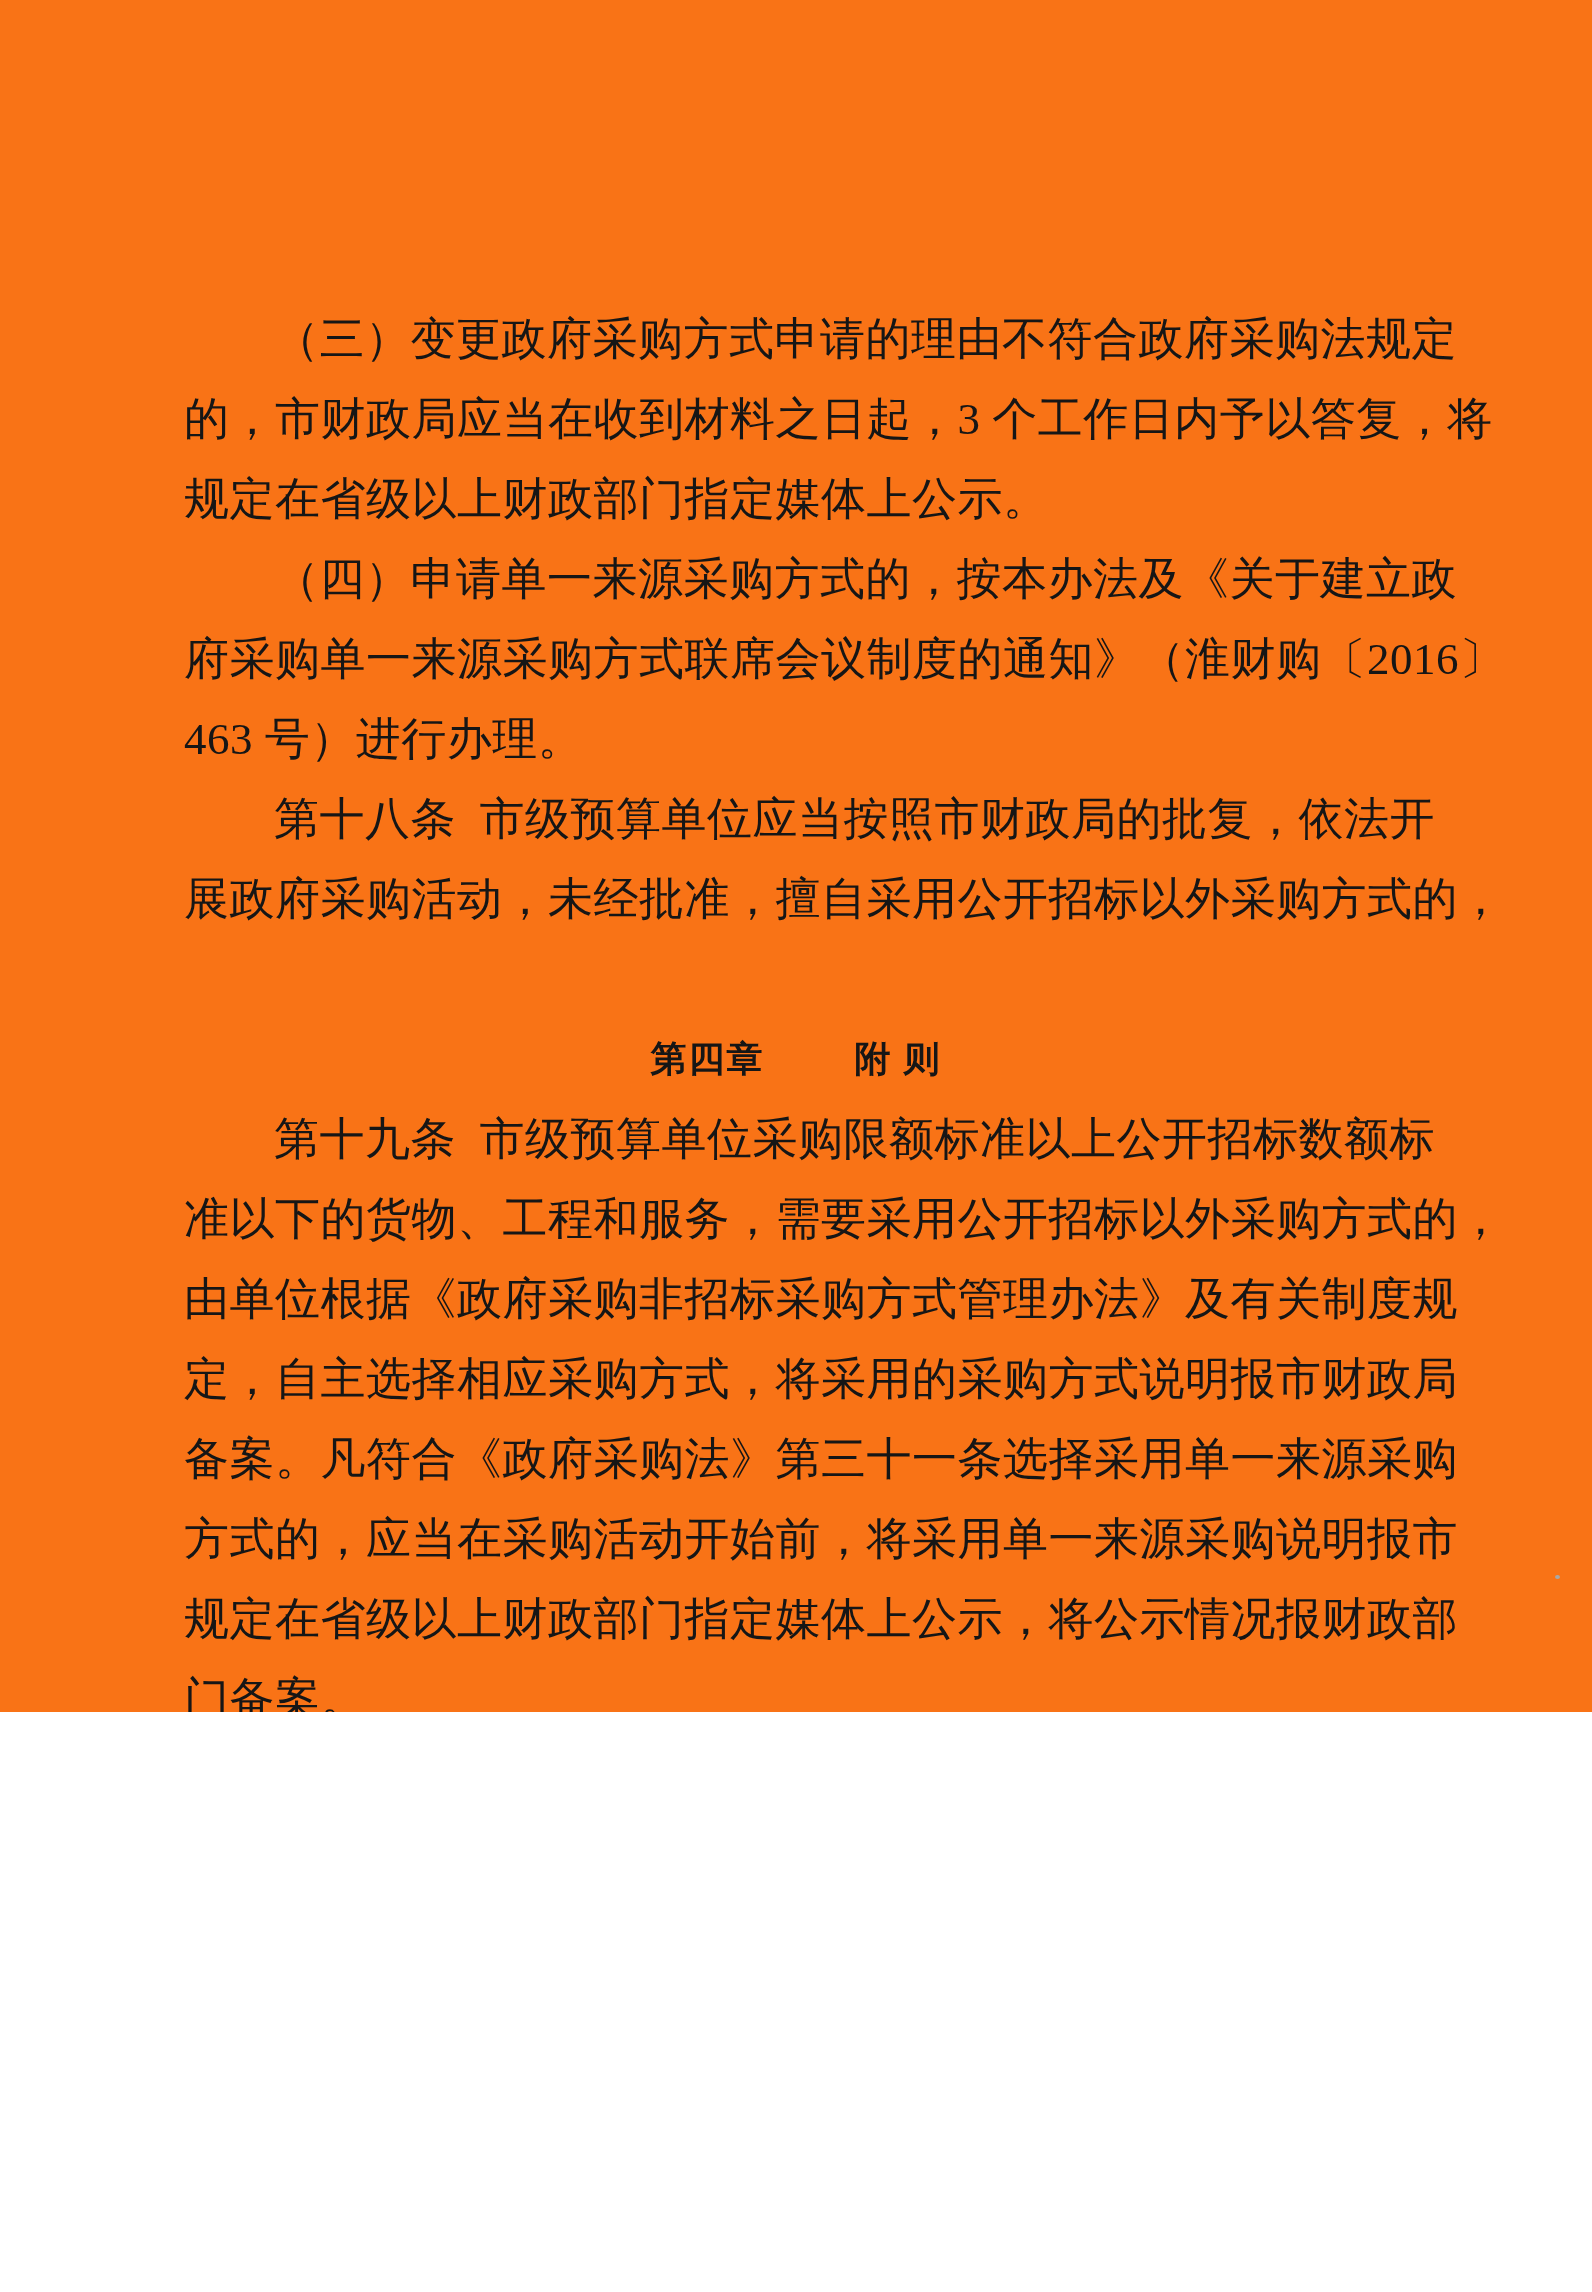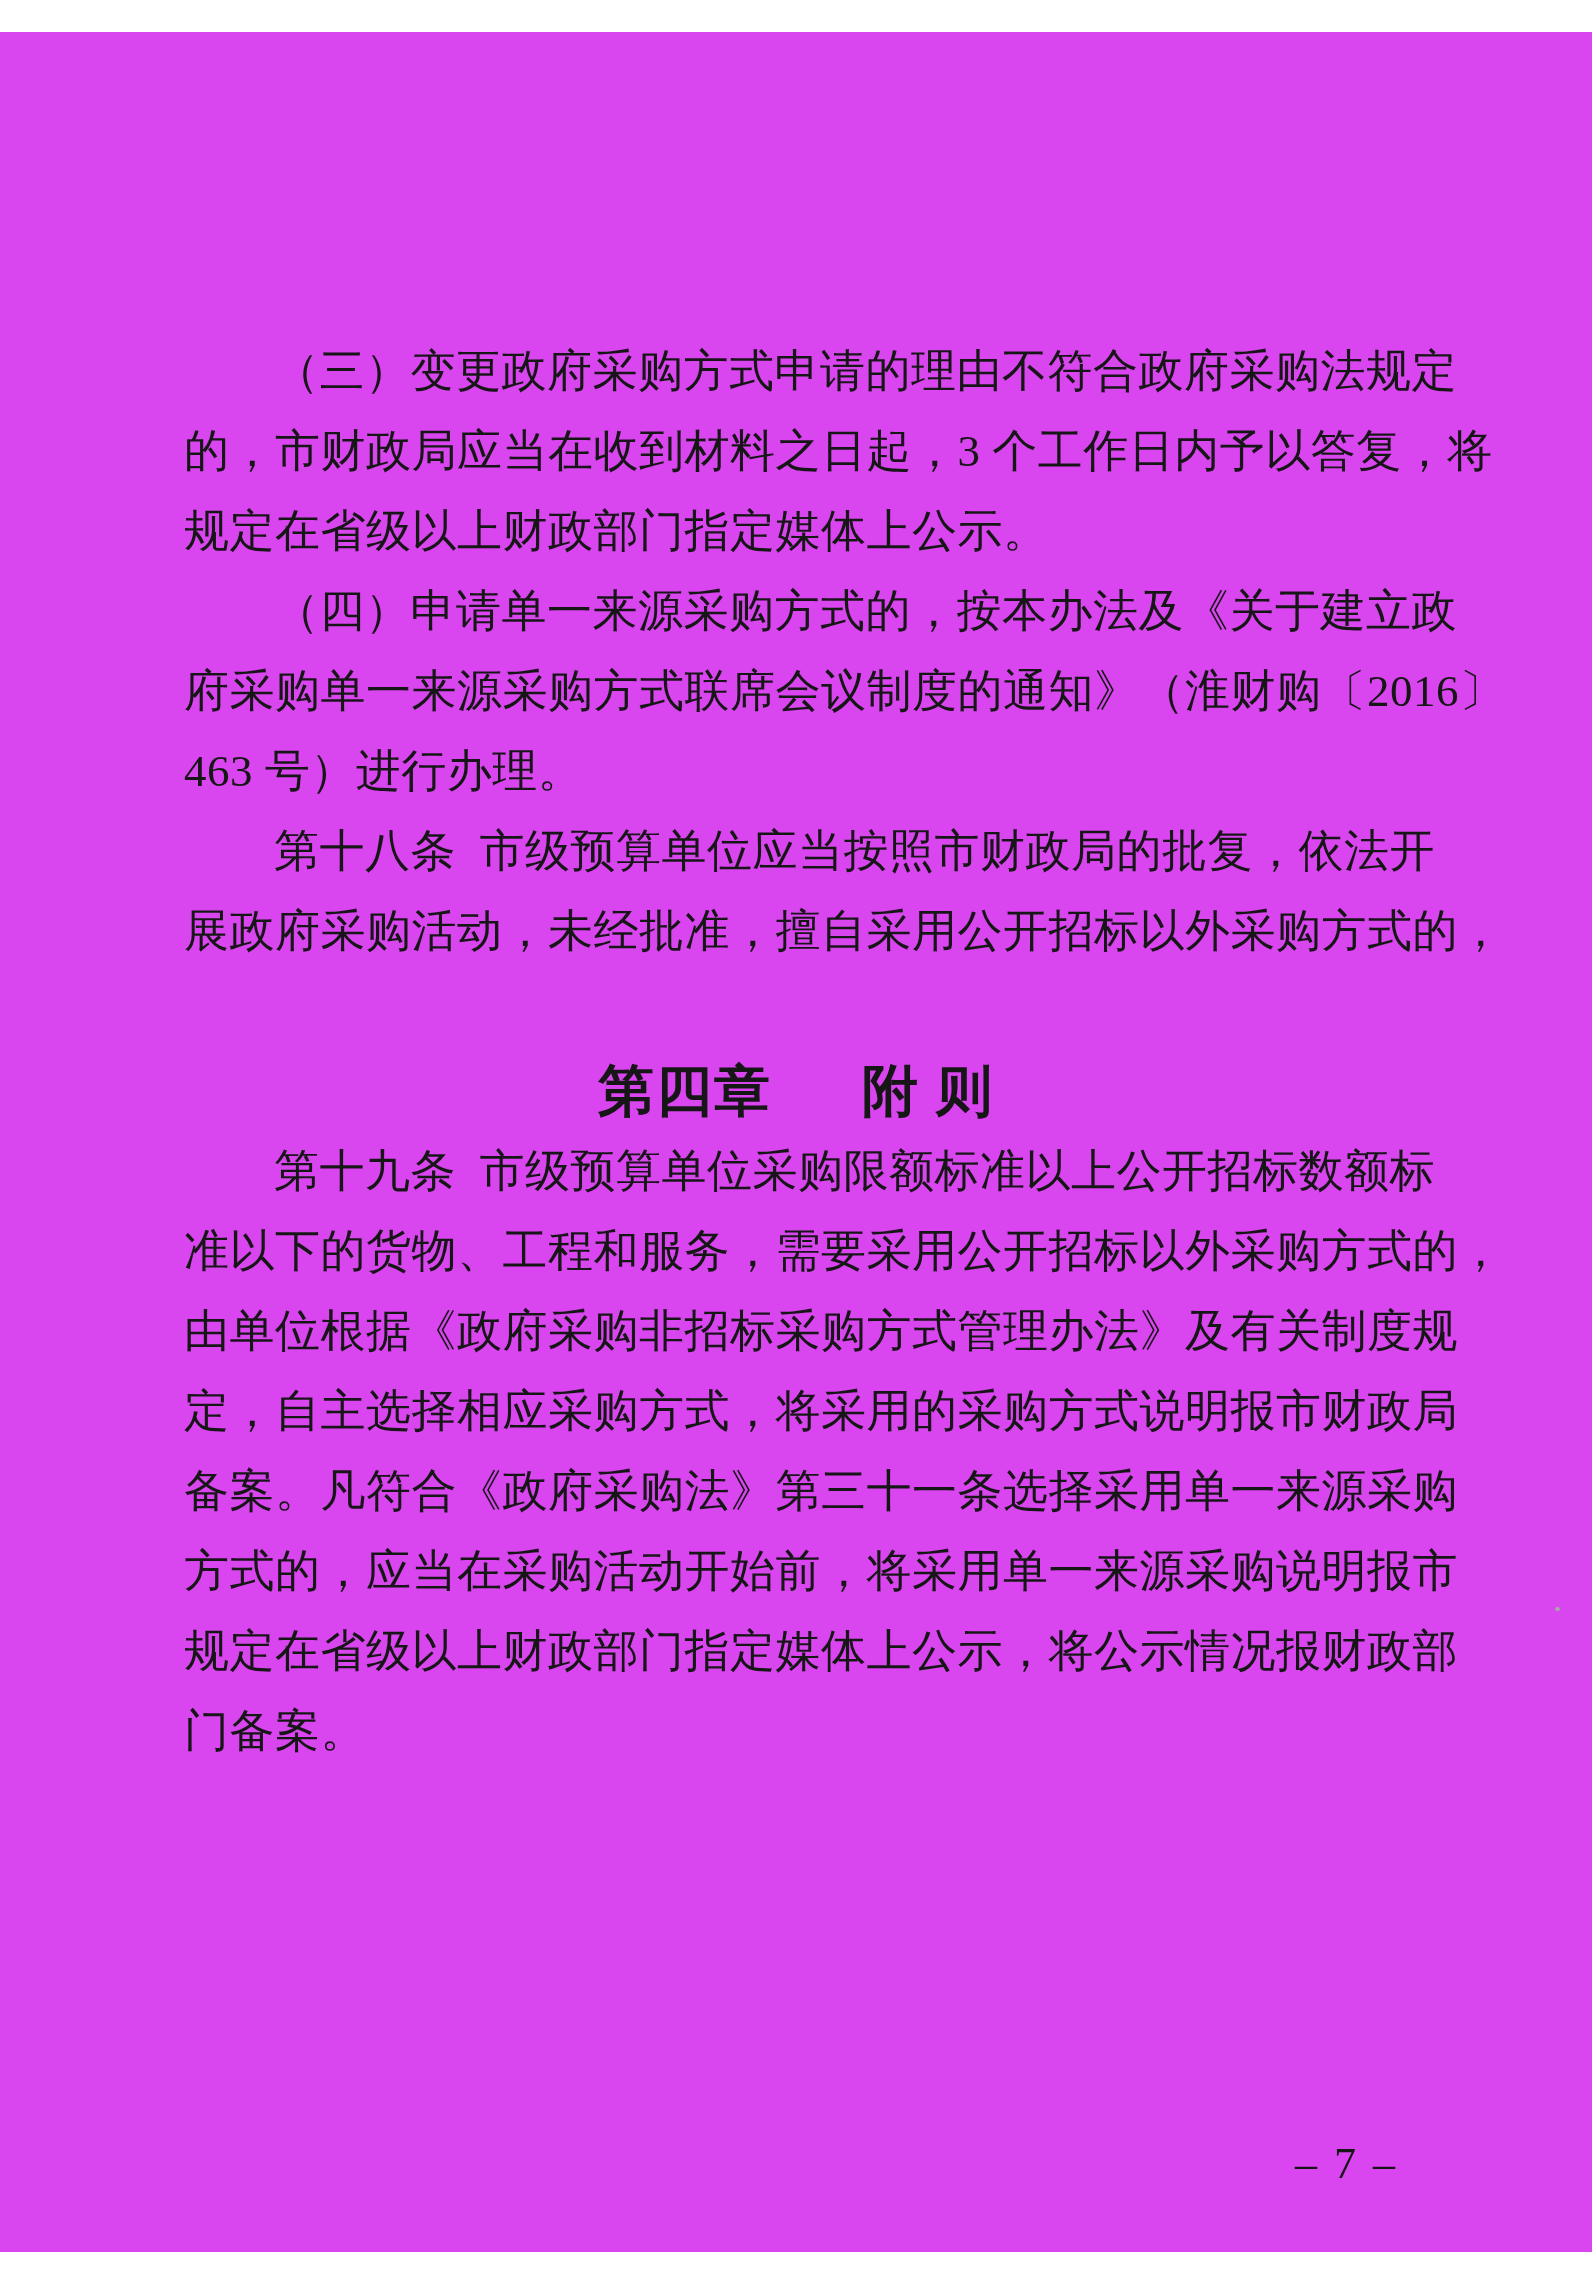--- a/index.html
+++ b/index.html
@@ -3,26 +3,25 @@
 <meta charset="utf-8">
 <style>
   html, body {
     margin: 0;
     padding: 0;
     background: #ffffff;
   }
   .page {
     position: relative;
     width: 1592px;
-    height: 2220px;
-    background: #d946ef;
+    height: 1712px;
+    background: #f97316;
     overflow: hidden;
     font-family: "Liberation Serif", "DejaVu Serif", serif;
     color: #161616;
-    margin-top: 32px;
   }
   .text-block {
     position: absolute;
     left: 184px;
     top: 299px;
     width: 1224px;
   }
   .row {
     height: 80px;
     line-height: 80px;
@@ -33,21 +32,21 @@
   }
   .row.indent {
     padding-left: 90px;
   }
   .row.blank {
     
   }
   .row.heading {
     text-align: center;
     font-weight: bold;
-    font-size: 56px;
+    font-size: 36px;
     letter-spacing: 2px;
     white-space: pre;
   }
   .row.heading .chapter {
     margin-right: 90px;
   }
   .page-number {
     position: absolute;
     left: 1295px;
     top: 2092px;

